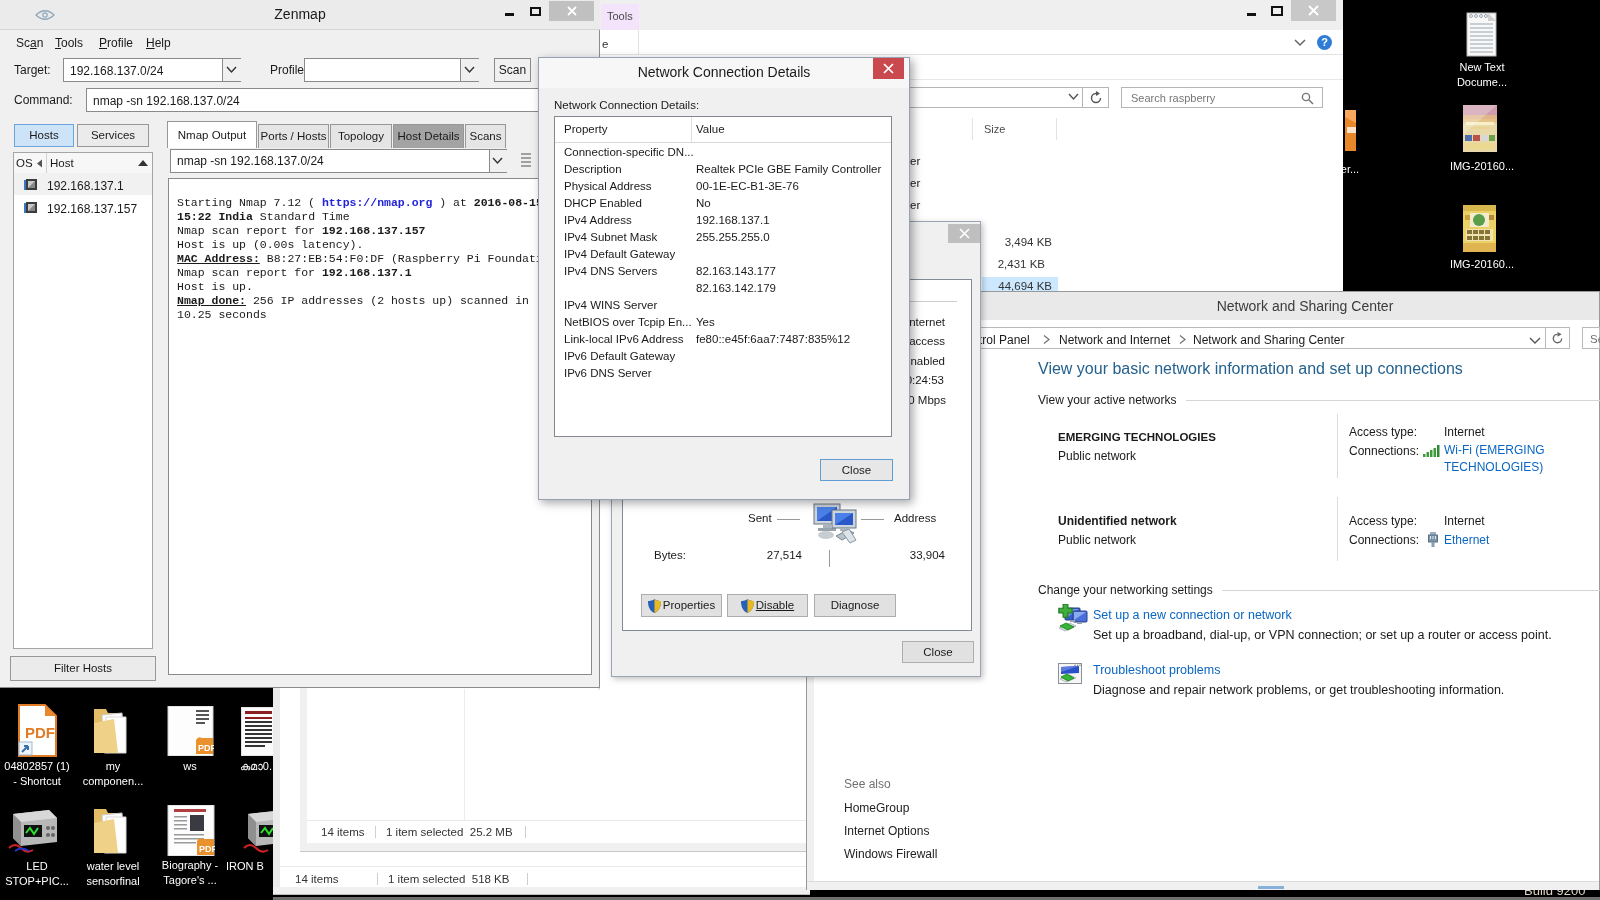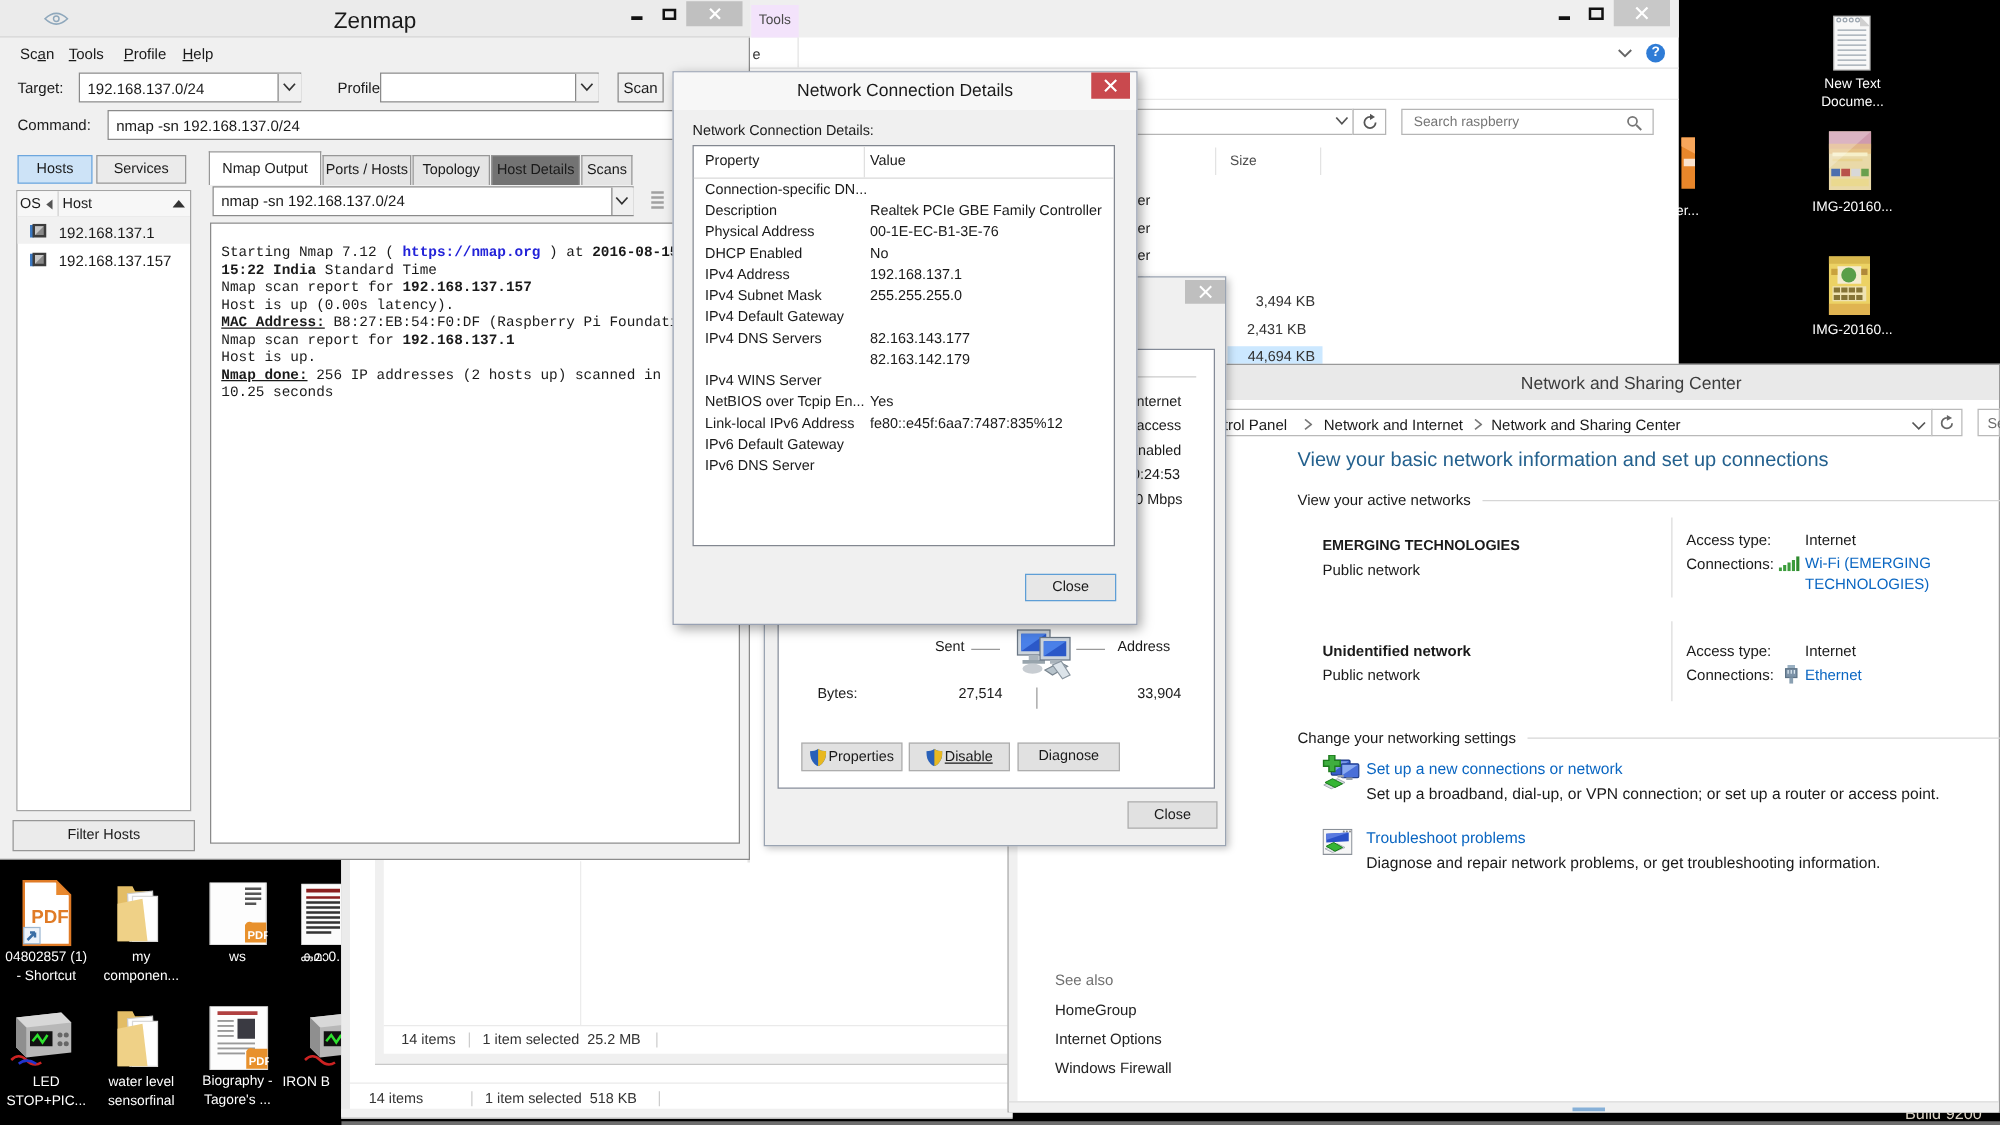--- a/index.html
+++ b/index.html
@@ -324,21 +324,21 @@
   <rect x="9" y="4" width="15" height="12" rx="1" fill="#3a5fce" stroke="#1e3a86"></rect>
   <path d="M10 5 L23 5 L10 14 Z" fill="#7a9ae8"></path>
   <rect x="17" y="7" width="14" height="11" rx="1" fill="#4a6fd8" stroke="#24418e"></rect>
   <path d="M18 8 L30 8 L18 16 Z" fill="#8aaaf0"></path>
   <rect x="14" y="16" width="5" height="2" fill="#9aa2aa"></rect>
   <rect x="21" y="18" width="5" height="2" fill="#9aa2aa"></rect>
   <path d="M3 24 L14 19 L20 22 L9 27 Z" fill="#d8dde2" stroke="#98a0a8" stroke-width="0.7"></path>
   <path d="M4 22 L12 26 L18 23 L10 19 Z" fill="#35b535" stroke="#187a18" stroke-width="0.8"></path>
   <path d="M7.5 0 L12.5 0 L12.5 4.5 L17 4.5 L17 9.5 L12.5 9.5 L12.5 14 L7.5 14 L7.5 9.5 L3 9.5 L3 4.5 L7.5 4.5 Z" transform="scale(0.95)" fill="#3fae3f" stroke="#1d7a1d" stroke-width="1.2"></path>
 </svg>
-<div class="ab" style="left:1093px;top:608px;font-size:12.5px;color:#0a66c2;white-space:nowrap;">Set up a new connections or network</div>
+<div class="ab" style="left:1093px;top:608px;font-size:12.5px;color:#0a66c2;white-space:nowrap;">Set up a new connection or network</div>
 <div class="ab" style="left:1093px;top:628px;font-size:12.5px;color:#1a1a1a;white-space:nowrap;">Set up a broadband, dial-up, or VPN connection; or set up a router or access point.</div>
 <svg class="ab" style="left:1058px;top:663px;" width="24" height="21" viewBox="0 0 24 21">
   <rect x="0.5" y="0.5" width="23" height="20" fill="#f6f6f6" stroke="#8a9098"></rect>
   <circle cx="17" cy="2.2" r="0.8" fill="#888"></circle>
       <circle cx="19.5" cy="2.2" r="0.8" fill="#888"></circle>
       <circle cx="22" cy="2.2" r="0.8" fill="#888"></circle>
   <path d="M3 4 L21 3 L21 10 L3 11 Z" fill="#2a50c8"></path>
   <path d="M3 4 L21 3 L3 9 Z" fill="#5a7ae0"></path>
   <path d="M2 16 L12 12 L18 15 L8 19 Z" fill="#e0e4e8" stroke="#a0a8b0" stroke-width="0.7"></path>
   <path d="M3 14 L10 18 L16 15 L9 11 Z" fill="#35b535" stroke="#187a18" stroke-width="0.8"></path>
@@ -400,21 +400,21 @@
       </svg>Disable</div>
 <div class="btn" style="left:814px;top:594px;width:82px;height:23px;line-height:21px;">Diagnose</div>
 <div class="btn" style="left:902px;top:641px;width:72px;height:22px;line-height:20px;">Close</div>
 
 <div class="ab" style="left:0;top:0;width:600px;height:688px;background:#f0f0f0;border-right:1px solid #8c8c8c;border-bottom:1px solid #8c8c8c;box-sizing:border-box;"></div>
 <div class="ab" style="left:0;top:0;width:600px;height:29px;background:#ebebeb;border-bottom:1px solid #d6d6d6;"></div>
 <svg class="ab" style="left:35px;top:9px;" width="20" height="12" viewBox="0 0 20 12">
   <path d="M1 6 Q 10 -2.5 19 6 Q 10 14.5 1 6 Z" fill="none" stroke="#8fa8bc" stroke-width="1.3"></path>
   <circle cx="10" cy="6" r="2.2" fill="none" stroke="#8fa8bc" stroke-width="1.2"></circle>
 </svg>
-<div class="ab" style="left:0;top:6px;width:600px;text-align:center;font-size:18px;color:#1a1a1a;">Zenmap</div>
+<div class="ab" style="left:0;top:6px;width:600px;text-align:center;font-size:14px;color:#1a1a1a;">Zenmap</div>
 <div class="ab" style="left:505px;top:13px;width:9px;height:3px;background:#111;"></div>
 <div class="ab" style="left:530px;top:7px;width:11px;height:9px;border:2px solid #111;box-sizing:border-box;"></div>
 <div class="ab" style="left:549px;top:1px;width:45px;height:20px;background:#c0c0c0;"></div>
 <svg class="ab" style="left:567px;top:6px;" width="10" height="10">
       <path d="M1 1 L9 9 M9 1 L1 9" stroke="#fff" stroke-width="1.8"></path>
     </svg>
 
 <div class="t12" style="left:16px;top:36px;">Sc<u>a</u>n</div>
 <div class="t12" style="left:55px;top:36px;"><u>T</u>ools</div>
 <div class="t12" style="left:99px;top:36px;"><u>P</u>rofile</div>
@@ -438,21 +438,21 @@
 <div class="t12" style="left:14px;top:93px;">Command:</div>
 <div class="ab" style="left:86px;top:88px;width:506px;height:24px;background:#fff;border:1px solid #8a8a8a;box-sizing:border-box;"></div>
 <div class="t12" style="left:93px;top:94px;">nmap -sn 192.168.137.0/24</div>
 
 <div class="ab" style="left:14px;top:124px;width:60px;height:23px;background:#cde3f7;border:1px solid #6da6dd;box-sizing:border-box;text-align:center;font-size:11.5px;line-height:21px;color:#1a1a1a;">Hosts</div>
 <div class="ab" style="left:77px;top:124px;width:72px;height:23px;background:#ebebeb;border:1px solid #979797;box-sizing:border-box;text-align:center;font-size:11.5px;line-height:21px;color:#1a1a1a;">Services</div>
 
 <div class="ab" style="left:167px;top:121px;width:90px;height:27px;background:#fff;border:1px solid #979797;border-bottom:none;box-sizing:border-box;text-align:center;font-size:11.5px;line-height:26px;color:#1a1a1a;">Nmap Output</div>
 <div class="ab" style="left:258px;top:124px;width:71px;height:24px;background:#e5e5e5;border:1px solid #979797;border-bottom:none;box-sizing:border-box;text-align:center;font-size:11.5px;line-height:23px;color:#1a1a1a;">Ports / Hosts</div>
 <div class="ab" style="left:330px;top:124px;width:62px;height:24px;background:#e5e5e5;border:1px solid #979797;border-bottom:none;box-sizing:border-box;text-align:center;font-size:11.5px;line-height:23px;color:#1a1a1a;">Topology</div>
-<div class="ab" style="left:393px;top:124px;width:71px;height:24px;background:#737373;border:1px solid #979797;border-bottom:none;box-sizing:border-box;text-align:center;font-size:11.5px;line-height:23px;color:#1a1a1a;">Host Details</div>
+<div class="ab" style="left:393px;top:124px;width:71px;height:24px;background:#a3a3a3;border:1px solid #979797;border-bottom:none;box-sizing:border-box;text-align:center;font-size:11.5px;line-height:23px;color:#1a1a1a;">Host Details</div>
 <div class="ab" style="left:465px;top:124px;width:41px;height:24px;background:#e5e5e5;border:1px solid #979797;border-bottom:none;box-sizing:border-box;text-align:center;font-size:11.5px;line-height:23px;color:#1a1a1a;">Scans</div>
 
 <div class="ab" style="left:13px;top:152px;width:140px;height:497px;background:#fff;border:1px solid #a5a5a5;box-sizing:border-box;"></div>
 <div class="ab" style="left:14px;top:153px;width:138px;height:20px;background:#f7f7f7;border-bottom:1px solid #cfcfcf;"></div>
 <div class="ab" style="left:46px;top:153px;width:1px;height:20px;background:#cfcfcf;"></div>
 <div class="t" style="left:16px;top:157px;">OS</div>
 <svg class="ab" style="left:36px;top:159px;" width="7" height="9">
       <path d="M6 0.5 L1 4.5 L6 8.5 Z" fill="#555"></path>
     </svg>
 <div class="t" style="left:50px;top:157px;">Host</div>

